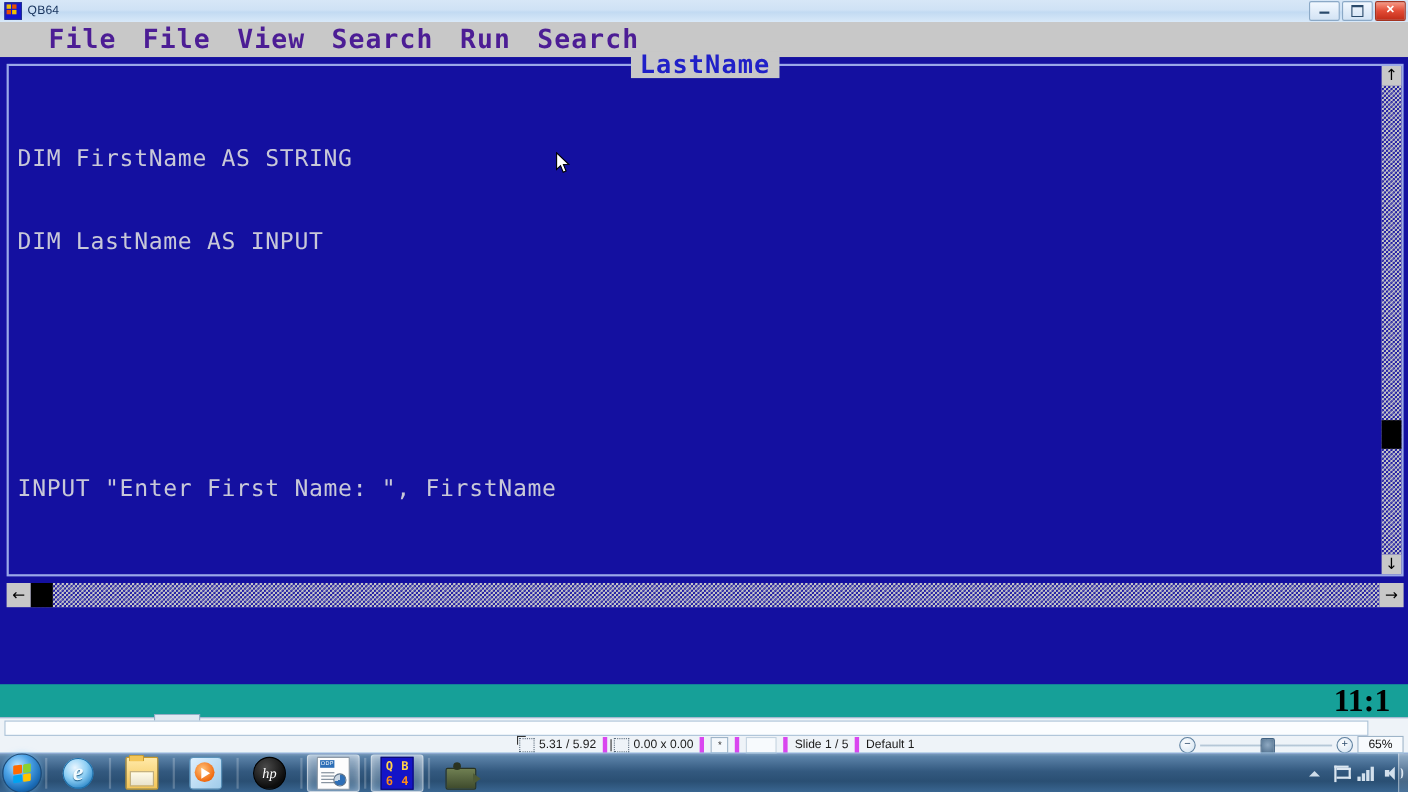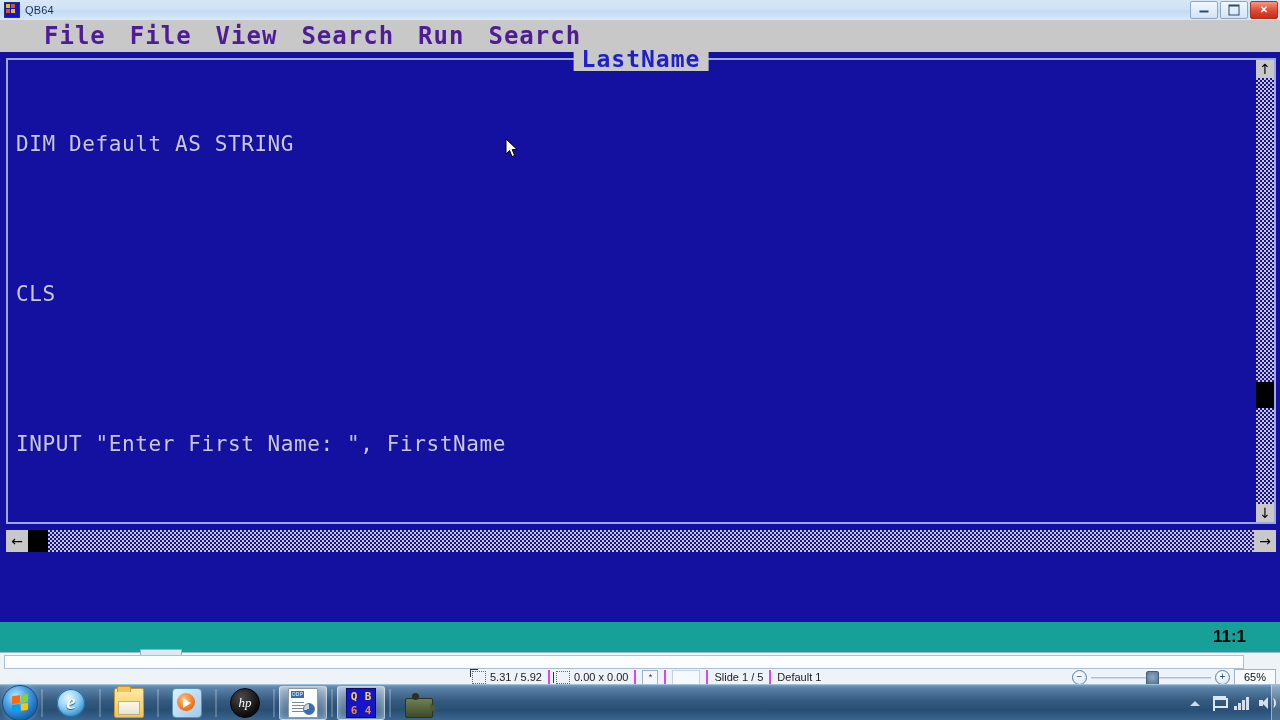--- a/index.html
+++ b/index.html
@@ -135,23 +135,23 @@
     font-size:21px;line-height:25px;color:#c8c8d8;letter-spacing:.6px;
   }
 
   
   .tealbar{
     position:absolute;left:0;top:622px;width:1280px;height:30px;
     background:#16a098;
     display:flex;align-items:center;justify-content:flex-end;
   }
   .pos-indicator{
-    font-family:Liberation Sans, sans-serif;
-    font-size:17px;color:#000;font-weight:bold;
-    margin-right:34px;letter-spacing:0px;
+    font-family:Liberation Serif, serif;
+    font-size:29px;color:#000;font-weight:bold;
+    margin-right:16px;letter-spacing:0px;
   }
 
   
   .impress-wrap{
     position:absolute;left:0;top:652px;width:1280px;height:32px;
     background:#eef3f8;border-top:1px solid #9fb6cc;
   }
   .impress-field{
     position:absolute;left:4px;top:2px;width:1240px;height:14px;
     background:#fbfdff;border:1px solid #a9c0d6;box-sizing:border-box;
@@ -160,21 +160,21 @@
     position:absolute;left:140px;top:-4px;width:40px;height:8px;
     background:#dfe9f2;border:1px solid #93aec6;border-radius:0 0 3px 3px;
   }
   .statusrow{
     position:absolute;left:0;top:16px;width:1280px;height:16px;
     display:flex;align-items:center;
     font-size:11px;color:#1b1b1b;
   }
   .st-cell{
     height:15px;display:flex;align-items:center;
-    border-right:2px solid #d946ef;padding:0 6px;white-space:nowrap;
+    border-right:4px solid #d946ef;padding:0 6px;white-space:nowrap;
   }
   .st-cell.noborder{border-right:none;}
   .st-icon-pos,.st-icon-size{
     display:inline-block;width:12px;height:11px;margin-right:4px;
     border:1px dotted #5a6a7a;position:relative;
   }
   .st-icon-pos:before{
     content:"";position:absolute;left:-3px;top:-3px;width:7px;height:7px;
     border-left:1px solid #333;border-top:1px solid #333;
   }
@@ -431,23 +431,23 @@
     <span style="width:24px"></span>
     <span class="menu-item">Search</span>
   </div>
 
   <div class="ide">
 
     <div class="codewin">
       <div class="win-title">LastName</div>
 
       <div class="code">
-        <div class="ln">DIM Default AS STRING</div>
+        <div class="ln">DIM FirstName AS STRING</div>
+        <div class="ln">DIM LastName AS INPUT</div>
         <div class="ln"></div>
-        <div class="ln">CLS</div>
         <div class="ln"></div>
         <div class="ln">INPUT "Enter First Name: ", FirstName</div>
         
         
         
         
       </div>
 
       <div class="sb-vert">
         <div class="sb-inner-v sb-track"></div>

